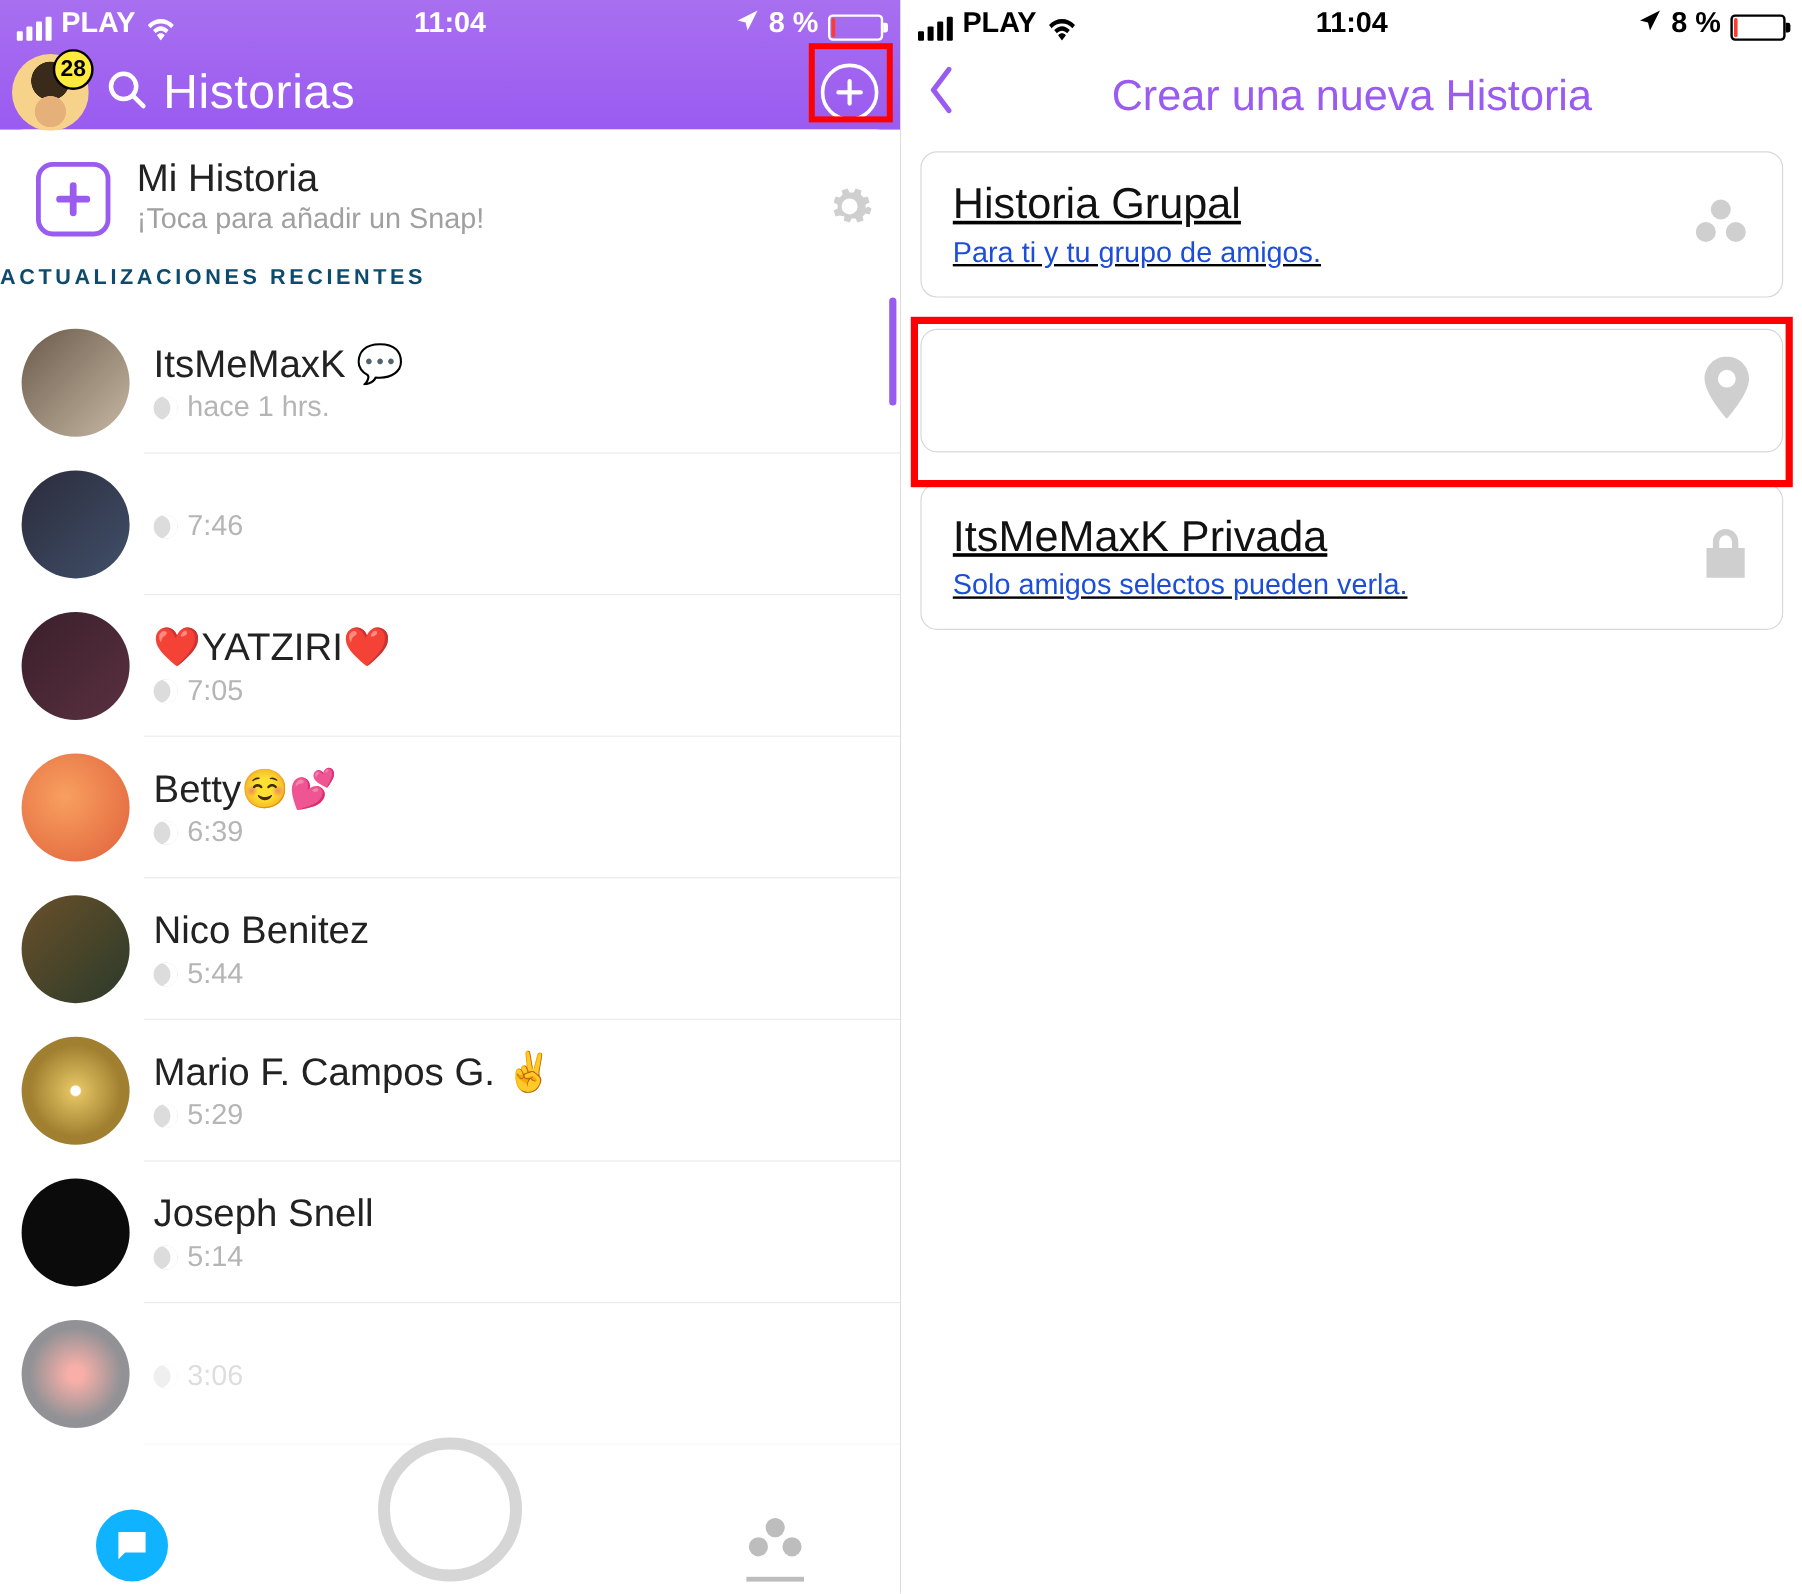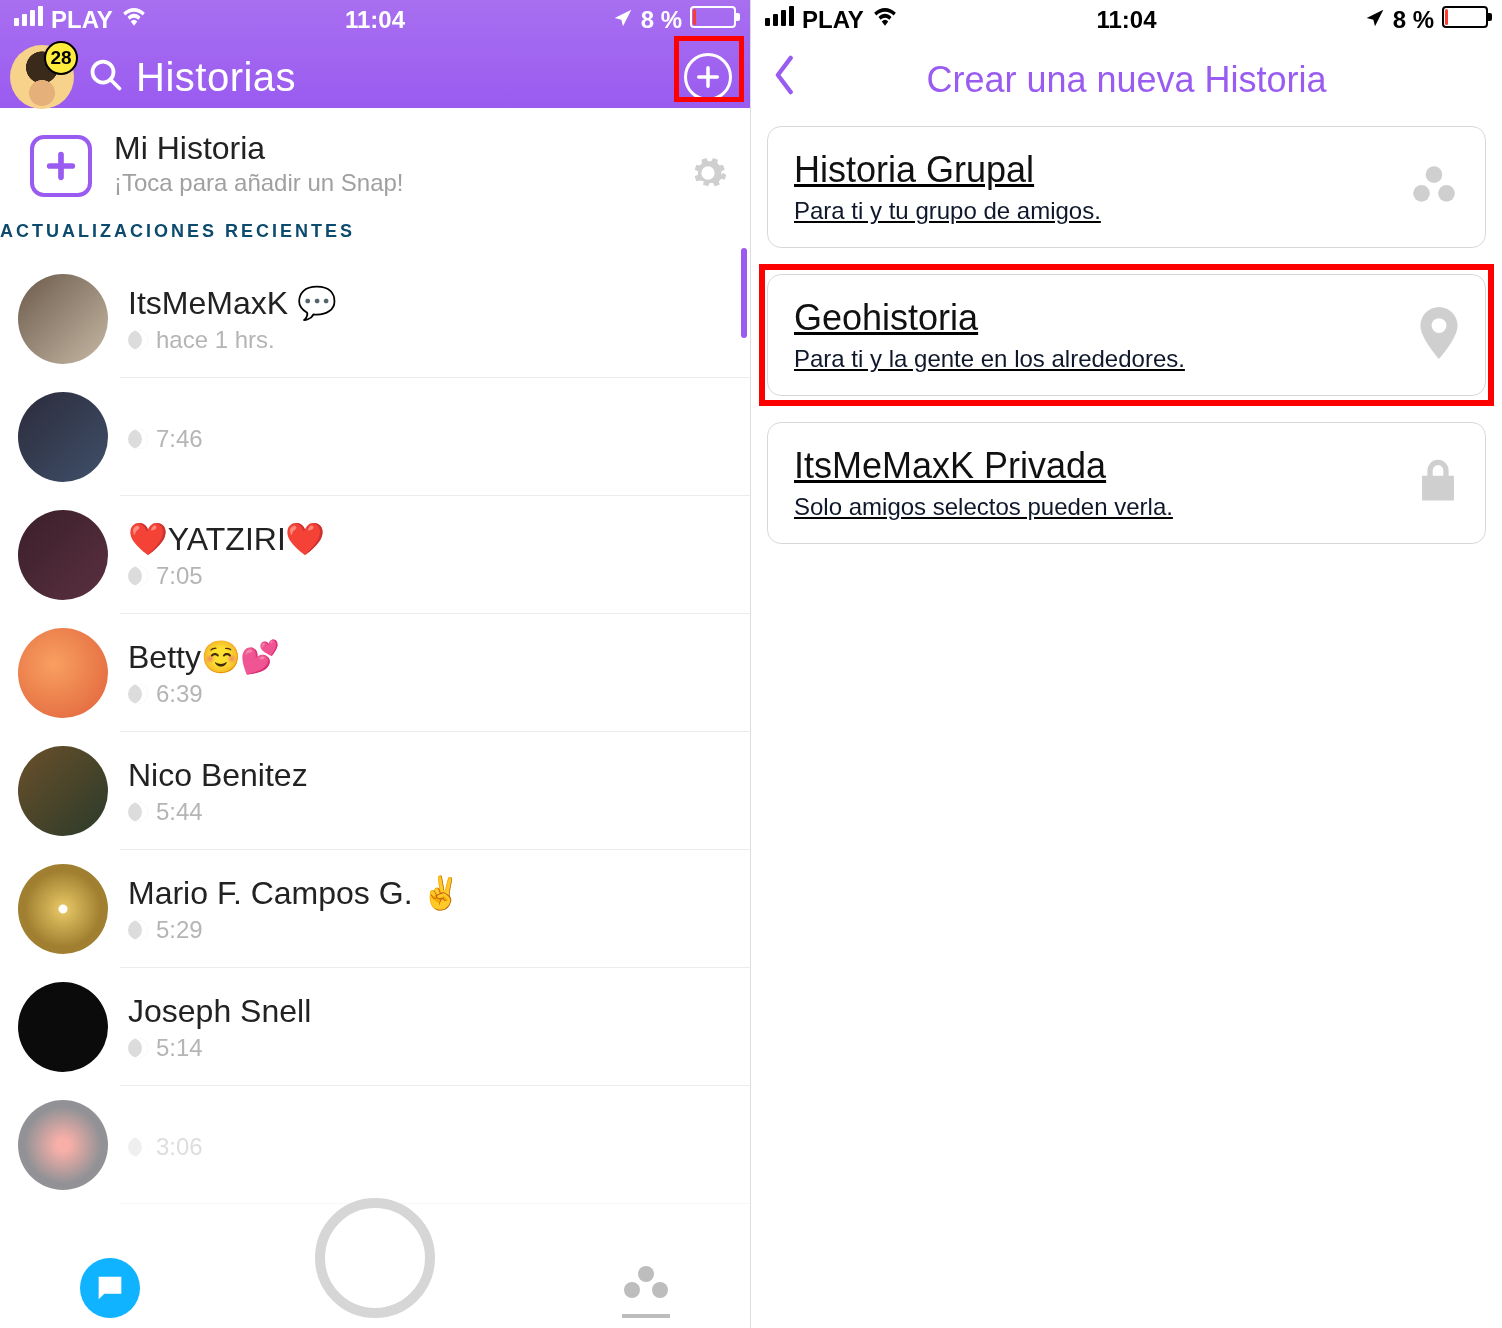--- a/index.html
+++ b/index.html
@@ -24,21 +24,21 @@
     height: 40px;
     display: flex;
     justify-content: space-between;
     align-items: center;
     padding: 0 14px;
     font-size: 24px;
     font-weight: 600;
     color: #fff;
   }
   .status-bar.dark { color: #000; background:#fff; }
-  .sb-left, .sb-right { display: flex; align-items: flex-start; gap: 8px; }
+  .sb-left, .sb-right { display: flex; align-items: flex-end; gap: 8px; }
   .sb-center { position: absolute; left: 50%; transform: translateX(-50%); }
   .signal { display: inline-flex; align-items: flex-end; gap: 3px; }
   .signal .bar { width: 5px; background: currentColor; border-radius: 1px; }
   .signal .b1 { height: 8px;} .signal .b2{height:12px;} .signal .b3{height:16px;} .signal .b4{height:20px;}
   .wifi-icon svg { display:block; }
   .battery { display:inline-flex; align-items:center; }
   .battery-body { width:46px; height:22px; border:2px solid currentColor; border-radius:4px; position:relative; }
   .battery-body::after { content:""; position:absolute; right:-6px; top:5px; width:4px; height:8px; background:currentColor; border-radius:0 2px 2px 0; }
   .battery-fill { position:absolute; left:1px; top:1px; bottom:1px; width:8%; background:#ff3b30; border-radius:2px; }
   .loc-arrow { transform: rotate(0deg); }
@@ -184,21 +184,21 @@
   .option-card {
     border:1px solid #d8d8d8;
     border-radius:14px;
     padding:22px 26px;
     margin-bottom:26px;
     display:flex; align-items:center; gap:20px;
     background:#fff;
     text-decoration:underline;
   }
   .option-text .ot1 { font-size:36px; color:#111; }
-  .option-text .ot2 { font-size:24px; color:#0f172a; margin-top:6px; }
+  .option-text .ot2 { font-size:24px; color:#1d4ed8; margin-top:6px; }
   .option-icon { margin-left:auto; color:#cfcfcf; }
   .red-box-2 {
     position:absolute;
     border:6px solid #ff0000;
     pointer-events:none;
     z-index:50;
   }
 </style>
 </head>
 <body>
@@ -427,24 +427,20 @@
       <span class="option-icon">
         <svg width="50" height="44" viewBox="0 0 24 20">
             <circle cx="12" cy="5" r="4" fill="currentColor"></circle>
             <circle cx="6" cy="14" r="4" fill="currentColor"></circle>
             <circle cx="18" cy="14" r="4" fill="currentColor"></circle>
           </svg>
       </span>
     </div>
 
     <div class="option-card" id="geo-card">
-      <div class="option-text">
-        <div class="ot1">Geohistoria</div>
-        <div class="ot2">Para ti y la gente en los alrededores.</div>
-      </div>
       <span class="option-icon">
         <svg width="40" height="52" viewBox="0 0 20 28">
             <path fill="currentColor" d="M10 0C4.5 0 0 4.5 0 10c0 7 10 18 10 18s10-11 10-18C20 4.5 15.5 0 10 0zm0 14a4 4 0 110-8 4 4 0 010 8z"></path>
           </svg>
       </span>
     </div>
 
     <div class="option-card">
       <div class="option-text">
         <div class="ot1">ItsMeMaxK Privada</div>

